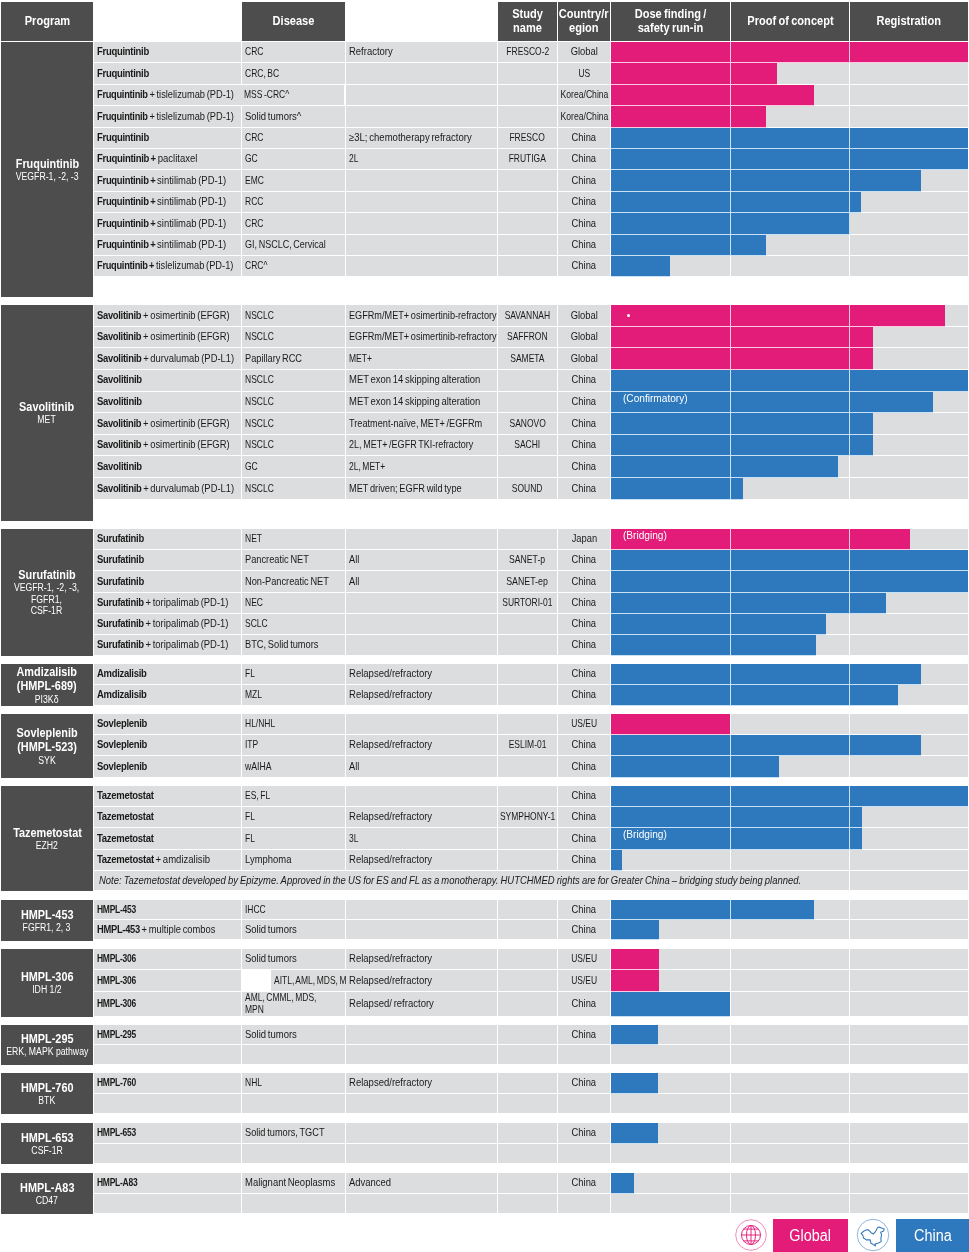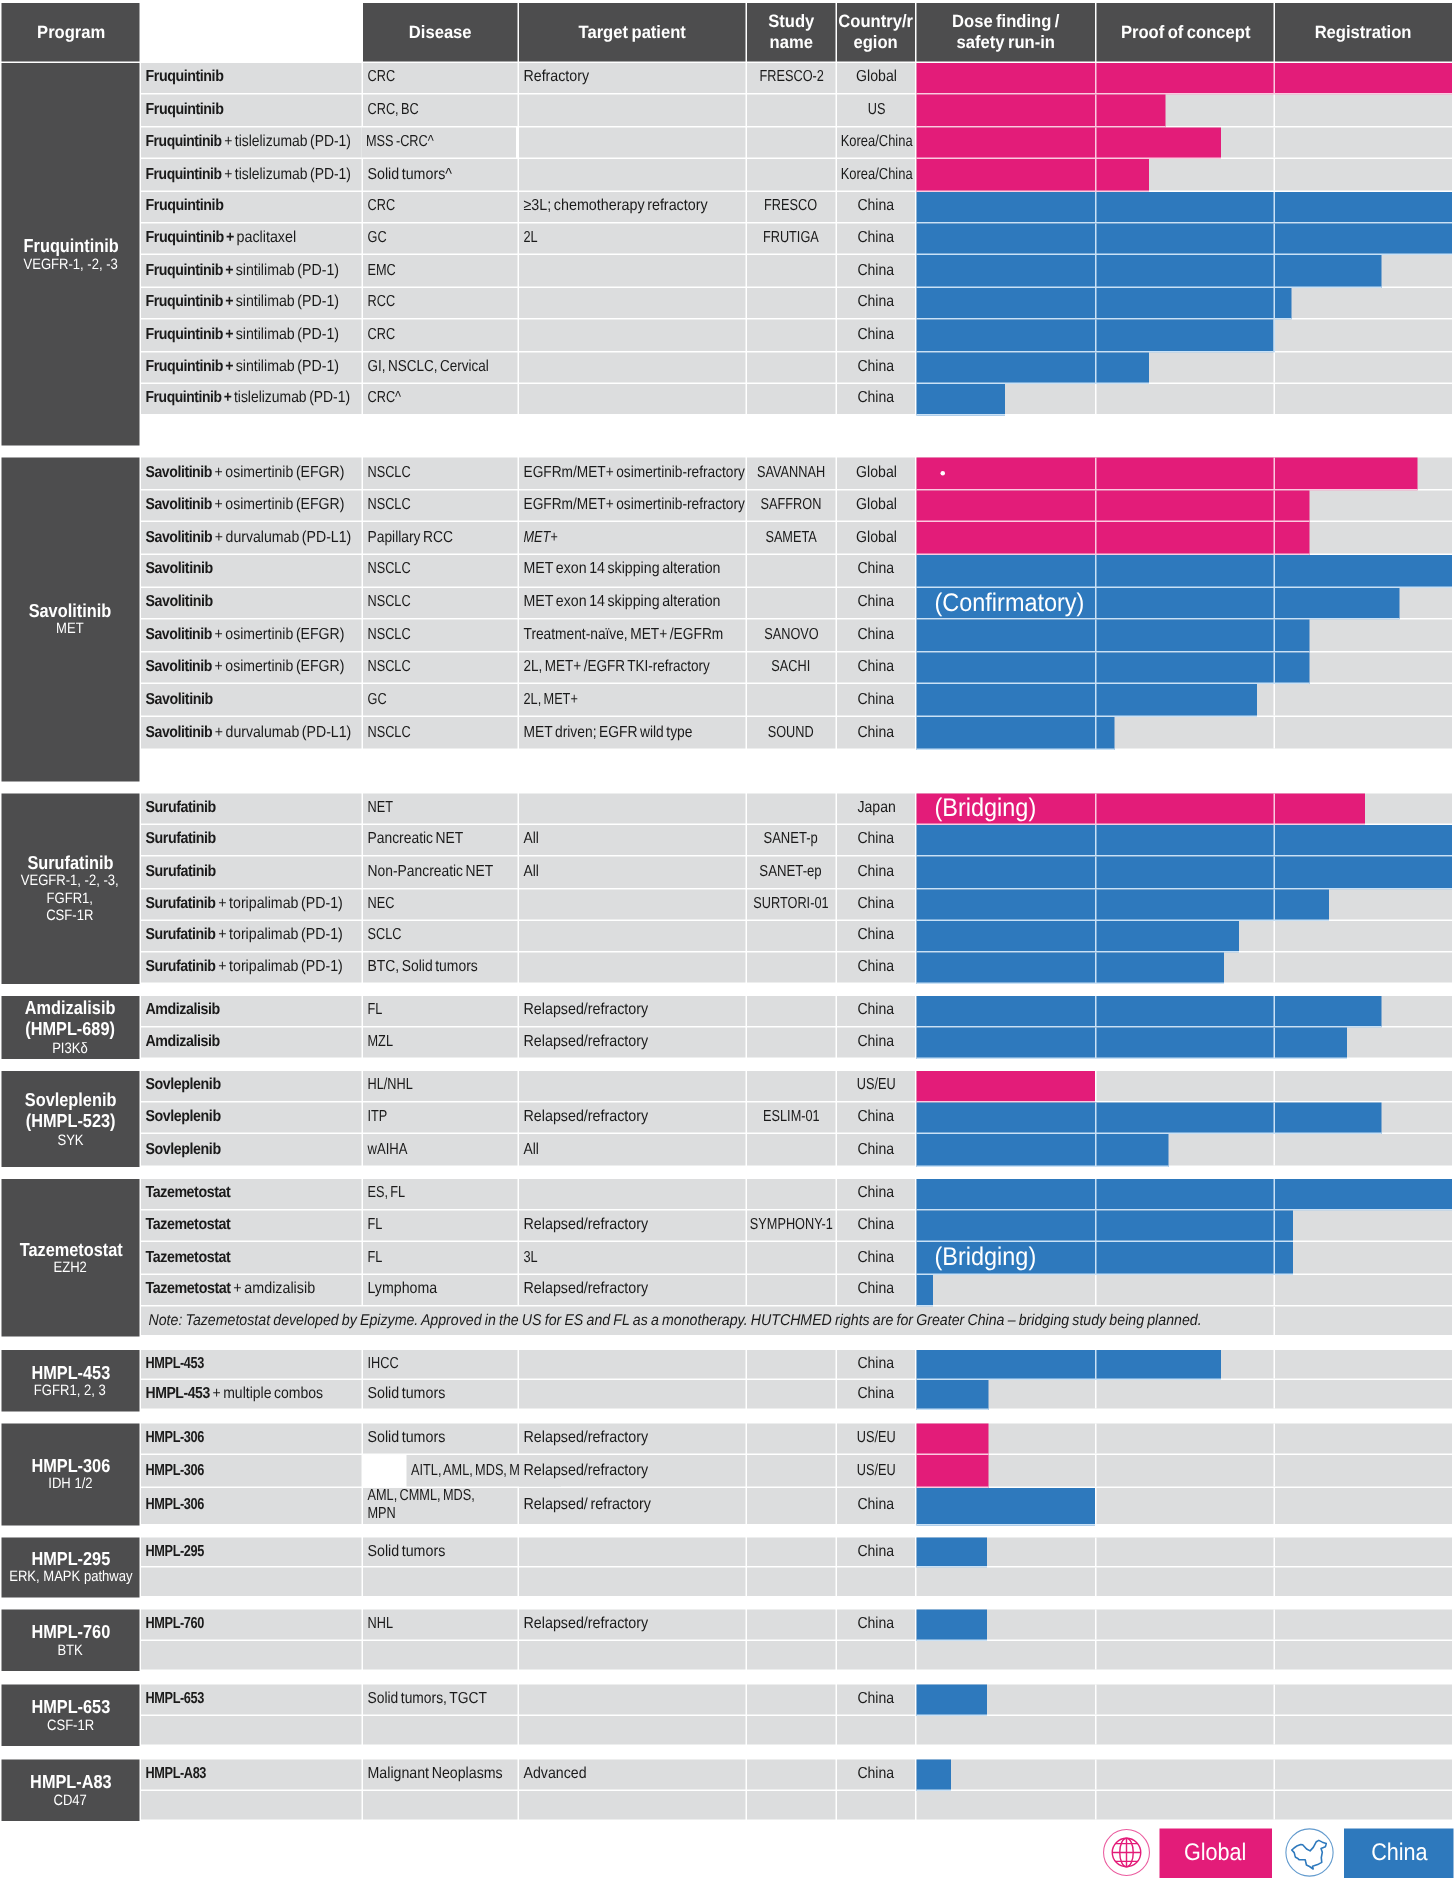--- a/index.html
+++ b/index.html
@@ -33,22 +33,22 @@
         overflow:hidden;white-space:nowrap;}
   .cell > .txt{display:inline-block;transform:scaleX(0.905);word-spacing:-1.0px;}
   .cell.lft > .txt{transform-origin:left center;}
   .cell.ctr > .txt{transform-origin:center center;}
   .cell.wrap > .txt{white-space:pre-line;line-height:11.6px;}
   .cell.ctr{justify-content:center;text-align:center;}
   .cell.lft{padding-left:2.5px;box-sizing:border-box;}
   .cell .bold{font-weight:bold;letter-spacing:-0.32px;}
   .phasebg{position:absolute;top:0;background:#DCDDDE;}
   .bar{position:absolute;top:0;}
-    .barlabel{position:absolute;top:0;color:#ffffff;font-size:17px;
-            display:flex;align-items:center;white-space:nowrap;}
+    .barlabel{position:absolute;top:0;color:#ffffff;font-size:11px;
+            display:flex;align-items:flex-start;white-space:nowrap;}
   .barlabel > span{display:inline-block;transform:scaleX(0.92);transform-origin:left center;}
   .hsep{position:absolute;}
   .barstar{position:absolute;width:3px;height:3px;border-radius:50%;background:#ffffff;}
   .note{position:absolute;background:#DCDDDE;overflow:hidden;font-style:italic;font-size:10.4px;
         color:#1a1a1a;display:flex;align-items:center;padding-left:5px;box-sizing:border-box;
         white-space:nowrap;}
   .note > span{display:inline-block;transform:scaleX(0.909);transform-origin:left center;word-spacing:-0.55px;}
   .vsep{position:absolute;top:0;width:1px;background:#ffffff;}
 
   
@@ -62,23 +62,20 @@
 <body>
 
 <div id="page">
   <div id="header-row">
       <div class="hcell" style="left: 1px; width: 92px;">
         <span>Program</span>
       </div>
       <div class="hcell" style="left: 242px; width: 103px;">
         <span>Disease</span>
       </div>
-      <div class="hcell" style="left: 346px; width: 151px;">
-        <span>Target patient</span>
-      </div>
       <div class="hcell" style="left: 498px; width: 59px;">
         <span>Study
 name</span>
       </div>
       <div class="hcell" style="left: 558px; width: 52px;">
         <span>Country/r
 egion</span>
       </div>
       <div class="hcell" style="left: 611px; width: 119px;">
         <span>Dose finding /
@@ -390,21 +387,21 @@
           <div class="vsep" style="left: 636px; height: 21.63px; background: rgb(251, 201, 224);"></div>
           <div class="vsep" style="left: 755px; height: 21.63px; background: rgb(251, 201, 224);"></div>
         </div>
         <div class="row" style="left: 94px; width: 874px; top: 43.26px; height: 21.63px;">
           <div class="cell lft" style="height: 20.63px; left: 0px; width: 147px;">
             <span class="txt" style="transform: scaleX(0.887654);"><span class="bold">Savolitinib</span><span> + durvalumab (PD-L1)</span></span>
           </div>
           <div class="cell lft" style="height: 20.63px; left: 148px; width: 103px;">
             <span class="txt" style="transform: scaleX(0.870308);">Papillary RCC</span>
           </div>
-          <div class="cell lft" style="height: 20.63px; left: 252px; width: 151px; font-style: italic;">
+          <div class="cell lft" style="height: 20.63px; left: 252px; width: 151px;">
             <span class="txt" style="transform: scaleX(0.800925);">MET+</span>
           </div>
           <div class="cell ctr" style="height: 20.63px; left: 404px; width: 59px;">
             <span class="txt" style="transform: scaleX(0.800925);">SAMETA</span>
           </div>
           <div class="cell ctr" style="height: 20.63px; left: 464px; width: 52px;">
             <span class="txt" style="transform: scaleX(0.887654);">Global</span>
           </div>
           <div class="phasebg" style="left: 517px; width: 357px; height: 20.63px;"></div>
           <div class="bar" style="left: 517px; width: 262.002px; height: 21.63px; background: rgb(227, 28, 121);"></div>

